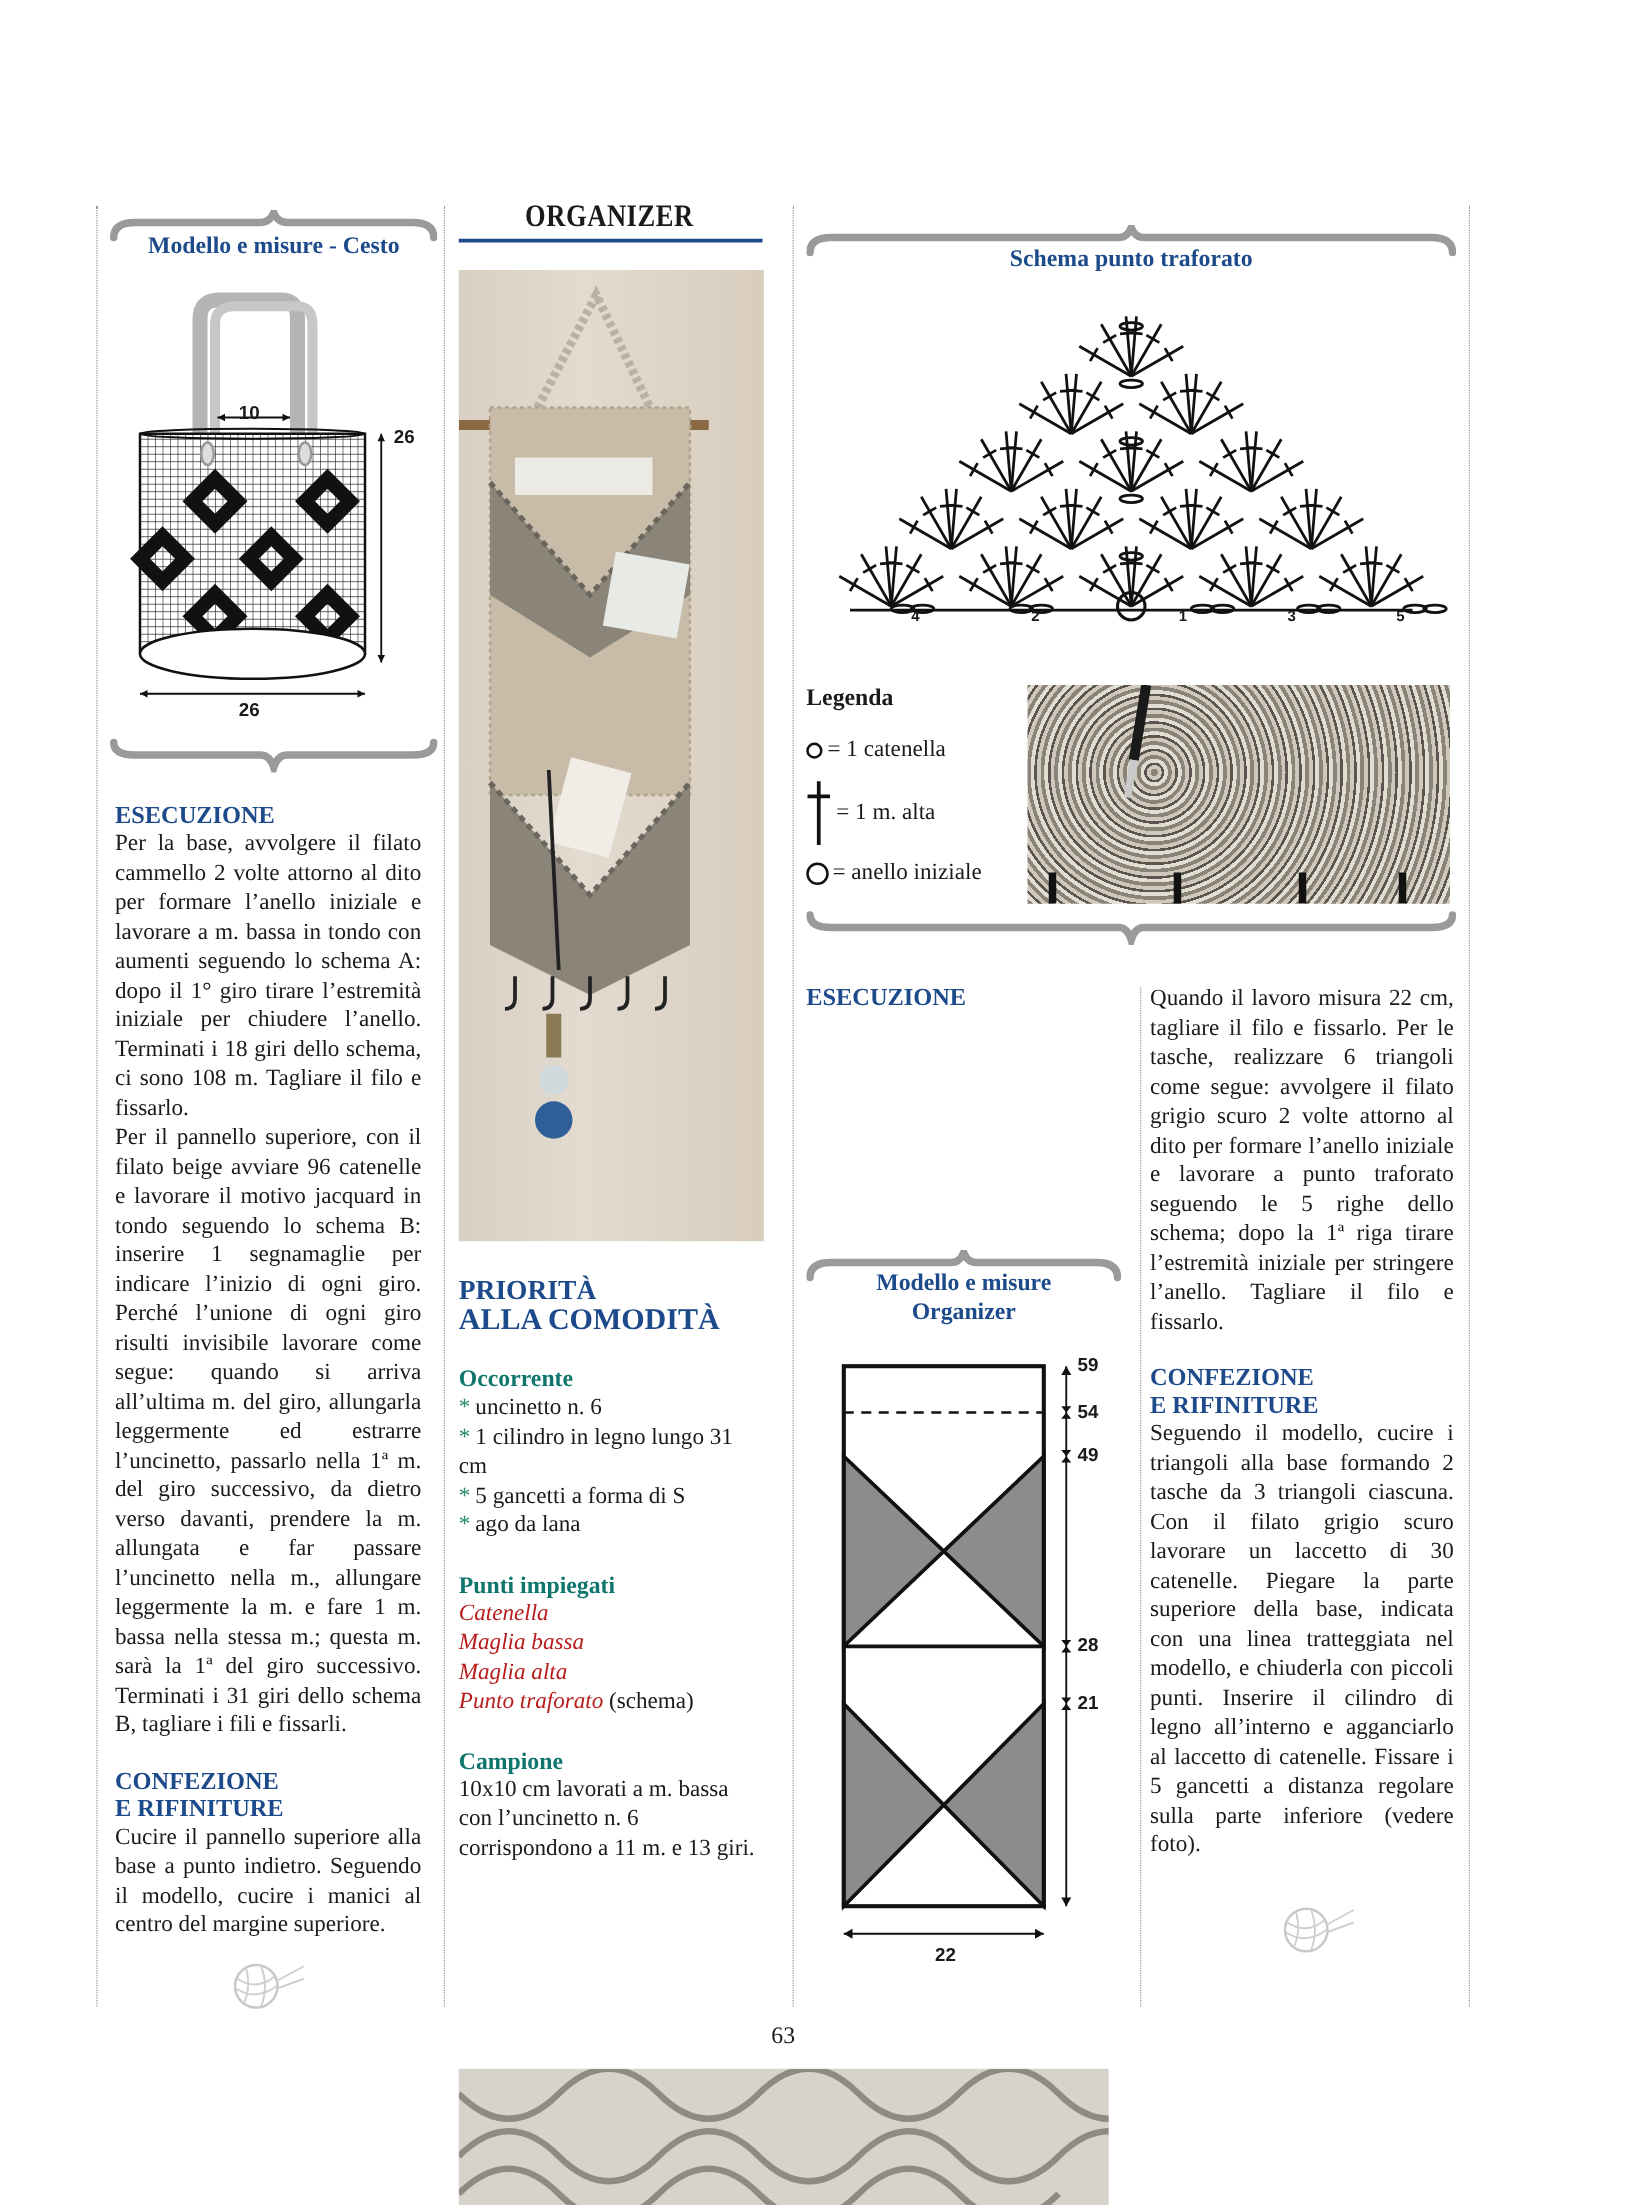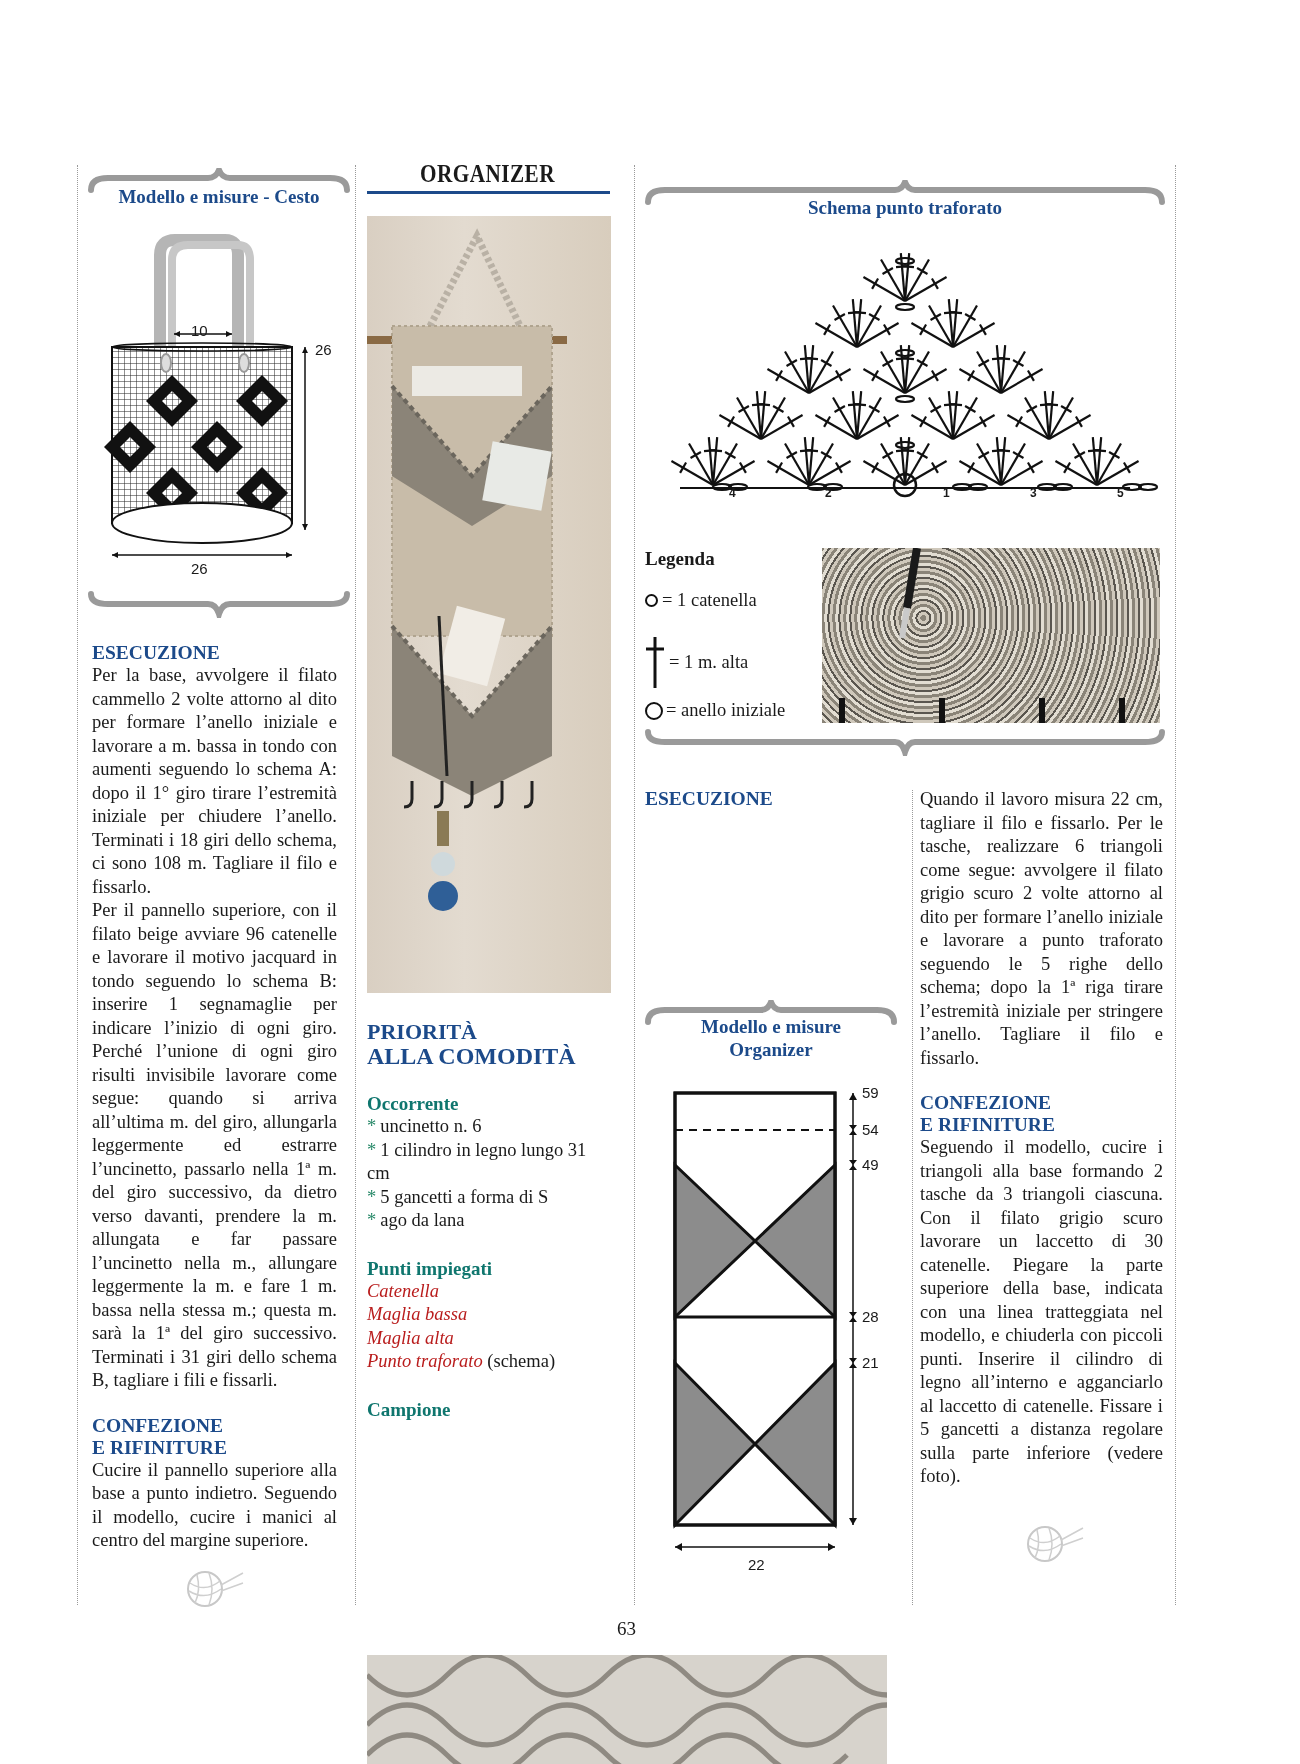--- a/index.html
+++ b/index.html
@@ -11,21 +11,21 @@
   .body-text p{margin:0;}
   .heading{font-family:"Liberation Serif",serif;font-weight:bold;color:#1c4a8a;font-size:19.5px;line-height:22px;text-transform:uppercase;margin:0;}
   .subhead{font-weight:bold;color:#0f766e;font-size:19px;line-height:23px;margin:0;}
   .list{margin:0;padding:0;list-style:none;font-size:18.5px;line-height:23.5px;}
   .list li{padding-left:0;}
   .ast{color:#2a8a6a;margin-right:4px;}
   .italic-blue{font-style:italic;color:#b91c1c;}
   .title{font-family:"Liberation Serif",serif;font-weight:bold;font-size:25px;letter-spacing:0.5px;text-align:center;transform:scaleX(0.85);}
   .photo{position:absolute;overflow:hidden;}
   svg{display:block;}
-  .dim{font-family:"Liberation Sans",sans-serif;font-weight:normal;font-size:15px;}
+  .dim{font-family:"Liberation Sans",sans-serif;font-weight:bold;font-size:15px;}
   .legend-row{display:flex;align-items:center;font-size:18.5px;}
   .page-num{font-size:19px;font-family:Liberation Serif, serif;}
 </style>
 </head>
 <body>
 
 <div class="vrule" style="left:77px;top:165px;height:1440px;"></div>
 <div class="vrule" style="left:355px;top:165px;height:1440px;"></div>
 <div class="vrule" style="left:634px;top:165px;height:1440px;"></div>
 <div class="vrule" style="left:912px;top:790px;height:815px;"></div>
@@ -135,20 +135,21 @@
     <li><span class="ast">*</span><span>ago da lana</span></li>
   </ul>
   <div style="height:24px"></div>
   <p class="subhead">Punti impiegati</p>
   <p class="italic-blue">Catenella</p>
   <p class="italic-blue">Maglia bassa</p>
   <p class="italic-blue">Maglia alta</p>
   <p><span class="italic-blue">Punto traforato</span> <span>(schema)</span></p>
   <div style="height:24px"></div>
   <p class="subhead">Campione</p>
+  <p>10x10 cm lavorati a m. bassa con l’uncinetto n. 6 corrispondono a 11 m. e 13 giri.</p>
 </div>
 
 <svg class="abs" style="left:645px;top:180px;" width="520" height="28" viewBox="0 0 520 28">
   <path d="M3,22 Q3,10 20,10 L250,10 Q257,10 260,2 Q263,10 270,10 L500,10 Q517,10 517,22" fill="none" stroke="#9a9a9a" stroke-width="6" stroke-linecap="round"></path>
 </svg>
 <div class="abs caption" style="left:645px;top:196px;width:520px;">Schema punto traforato</div>
 
 <svg class="abs" style="left:650px;top:240px;" width="510" height="265" viewBox="0 0 510 265">
   <g stroke="#111" stroke-width="2.2" fill="none" id="chart-lines">
       <line x1="63" y1="245" x2="21.430780618346944" y2="221"></line>
@@ -353,21 +354,21 @@
 <div class="abs" style="left:650px;top:486px;width:510px;height:20px;font-family:'Liberation Sans',sans-serif;font-weight:bold;font-size:12px;">
   <span class="abs" style="left:79px;">4</span>
   <span class="abs" style="left:175px;">2</span>
   <span class="abs" style="left:293px;">1</span>
   <span class="abs" style="left:380px;">3</span>
   <span class="abs" style="left:467px;">5</span>
 </div>
 
 <div class="abs" style="left:645px;top:548px;width:170px;">
   <div style="font-weight:bold;font-size:19px;margin-bottom:20px;">Legenda</div>
-  <div class="legend-row" style="margin-bottom:24px;">
+  <div class="legend-row" style="margin-bottom:12px;">
     <span style="display:inline-block;width:9px;height:9px;border:2.5px solid #111;border-radius:50%;margin-right:4px;"></span>
     <span>= 1 catenella</span>
   </div>
   <div class="legend-row" style="margin-bottom:10px;">
     <svg width="20" height="55" viewBox="0 0 20 55">
         <path d="M10,2 V53 M1,14 H19" stroke="#111" stroke-width="3"></path>
       </svg>
     <span style="margin-left:4px;">= 1 m. alta</span>
   </div>
   <div class="legend-row">

